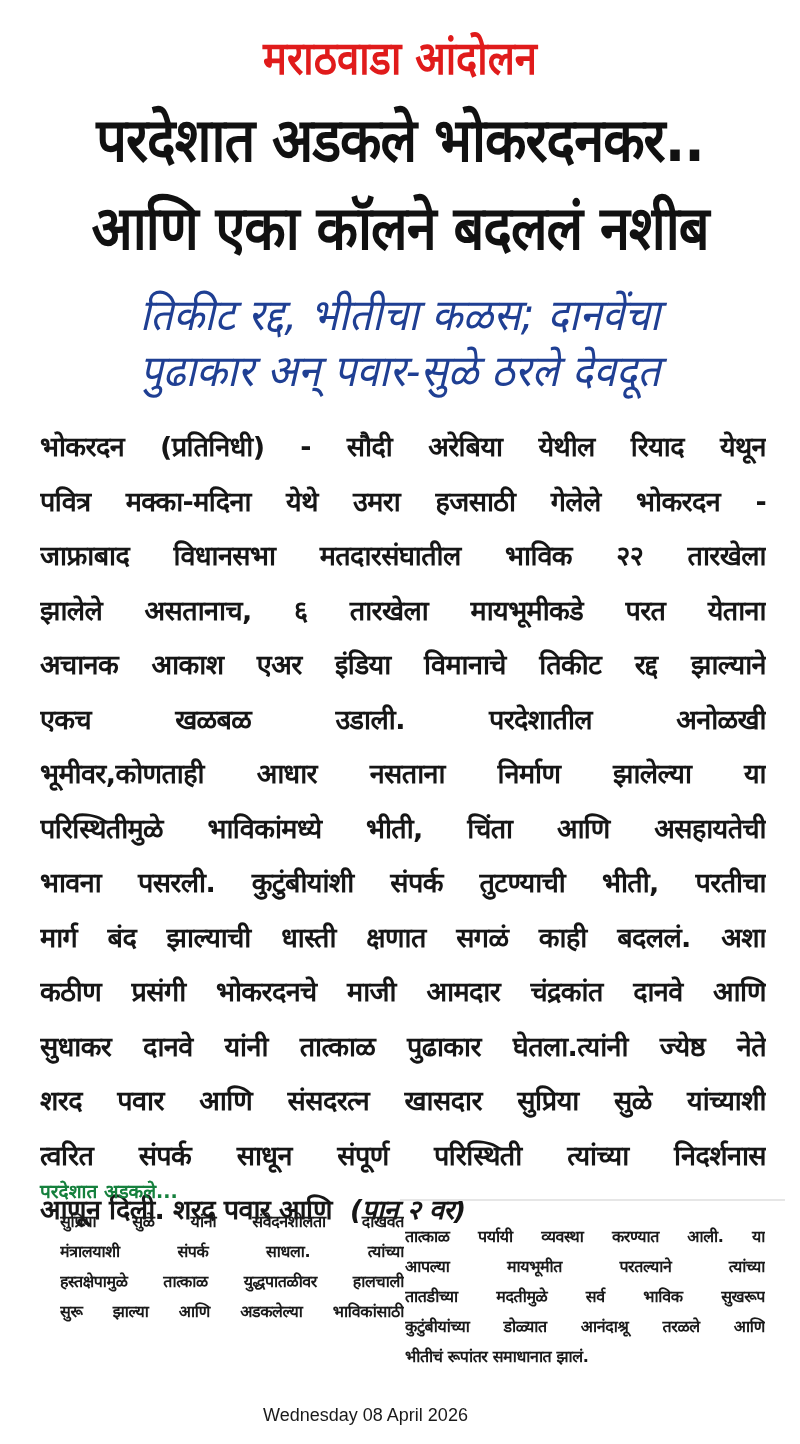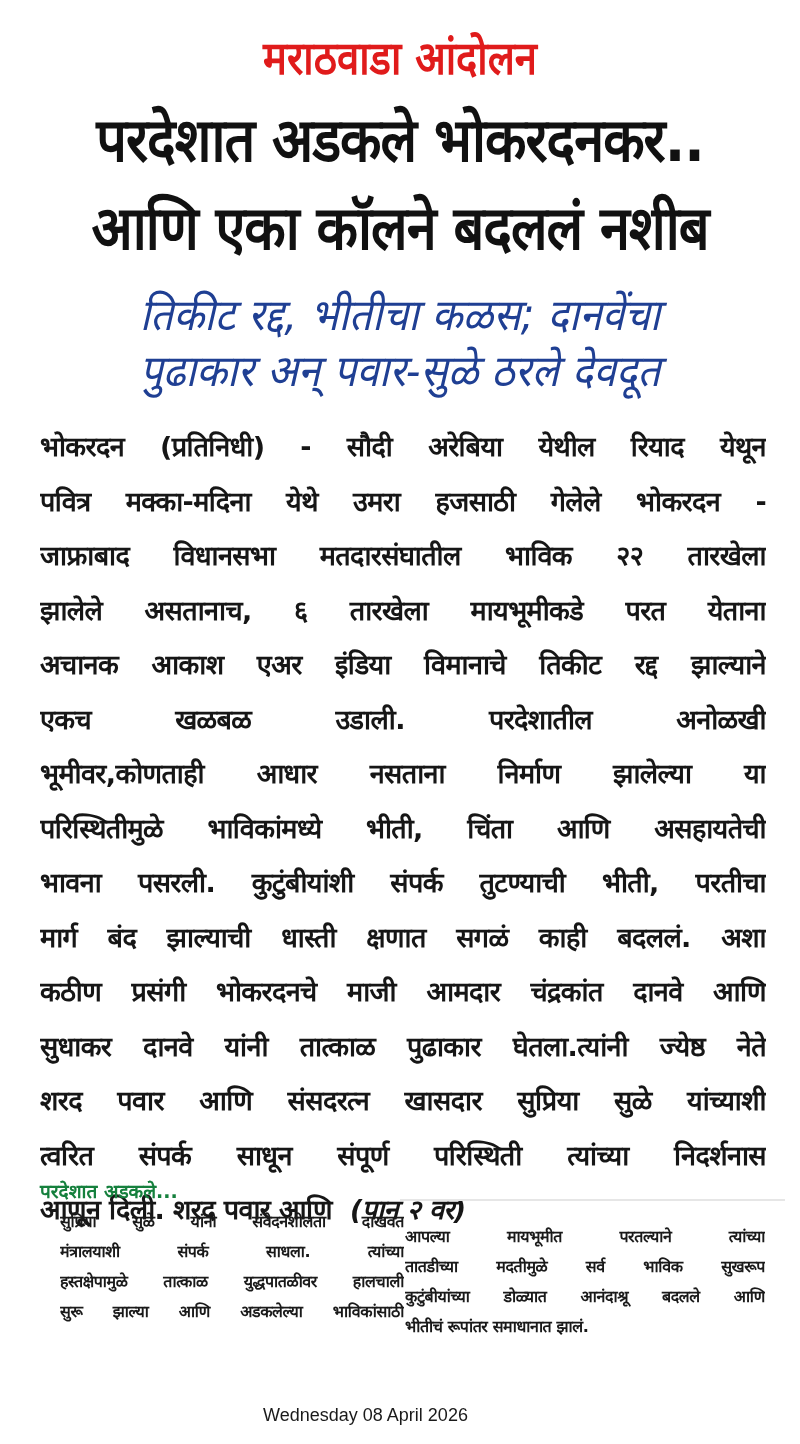--- a/index.html
+++ b/index.html
@@ -110,20 +110,21 @@
   <div class="divider"></div>
 
   <div class="small-col left">
     <span class="small-line">सुप्रिया सुळे यांनी संवेदनशीलता दाखवत</span>
     <span class="small-line">मंत्रालयाशी संपर्क साधला. त्यांच्या</span>
     <span class="small-line">हस्तक्षेपामुळे तात्काळ युद्धपातळीवर हालचाली</span>
     <span class="small-line">सुरू झाल्या आणि अडकलेल्या भाविकांसाठी</span>
   </div>
 
   <div class="small-col right">
+    <span class="small-line">तात्काळ पर्यायी व्यवस्था करण्यात आली. या</span>
     <span class="small-line">आपल्या मायभूमीत परतल्याने त्यांच्या</span>
     <span class="small-line">तातडीच्या मदतीमुळे सर्व भाविक सुखरूप</span>
-    <span class="small-line">कुटुंबीयांच्या डोळ्यात आनंदाश्रू बदलले आणि</span>
+    <span class="small-line">कुटुंबीयांच्या डोळ्यात आनंदाश्रू तरळले आणि</span>
     <span class="small-line last">भीतीचं रूपांतर समाधानात झालं.</span>
   </div>
 
   <div class="dateline">Wednesday 08 April 2026</div>
 </div>
 
 </body></html>

